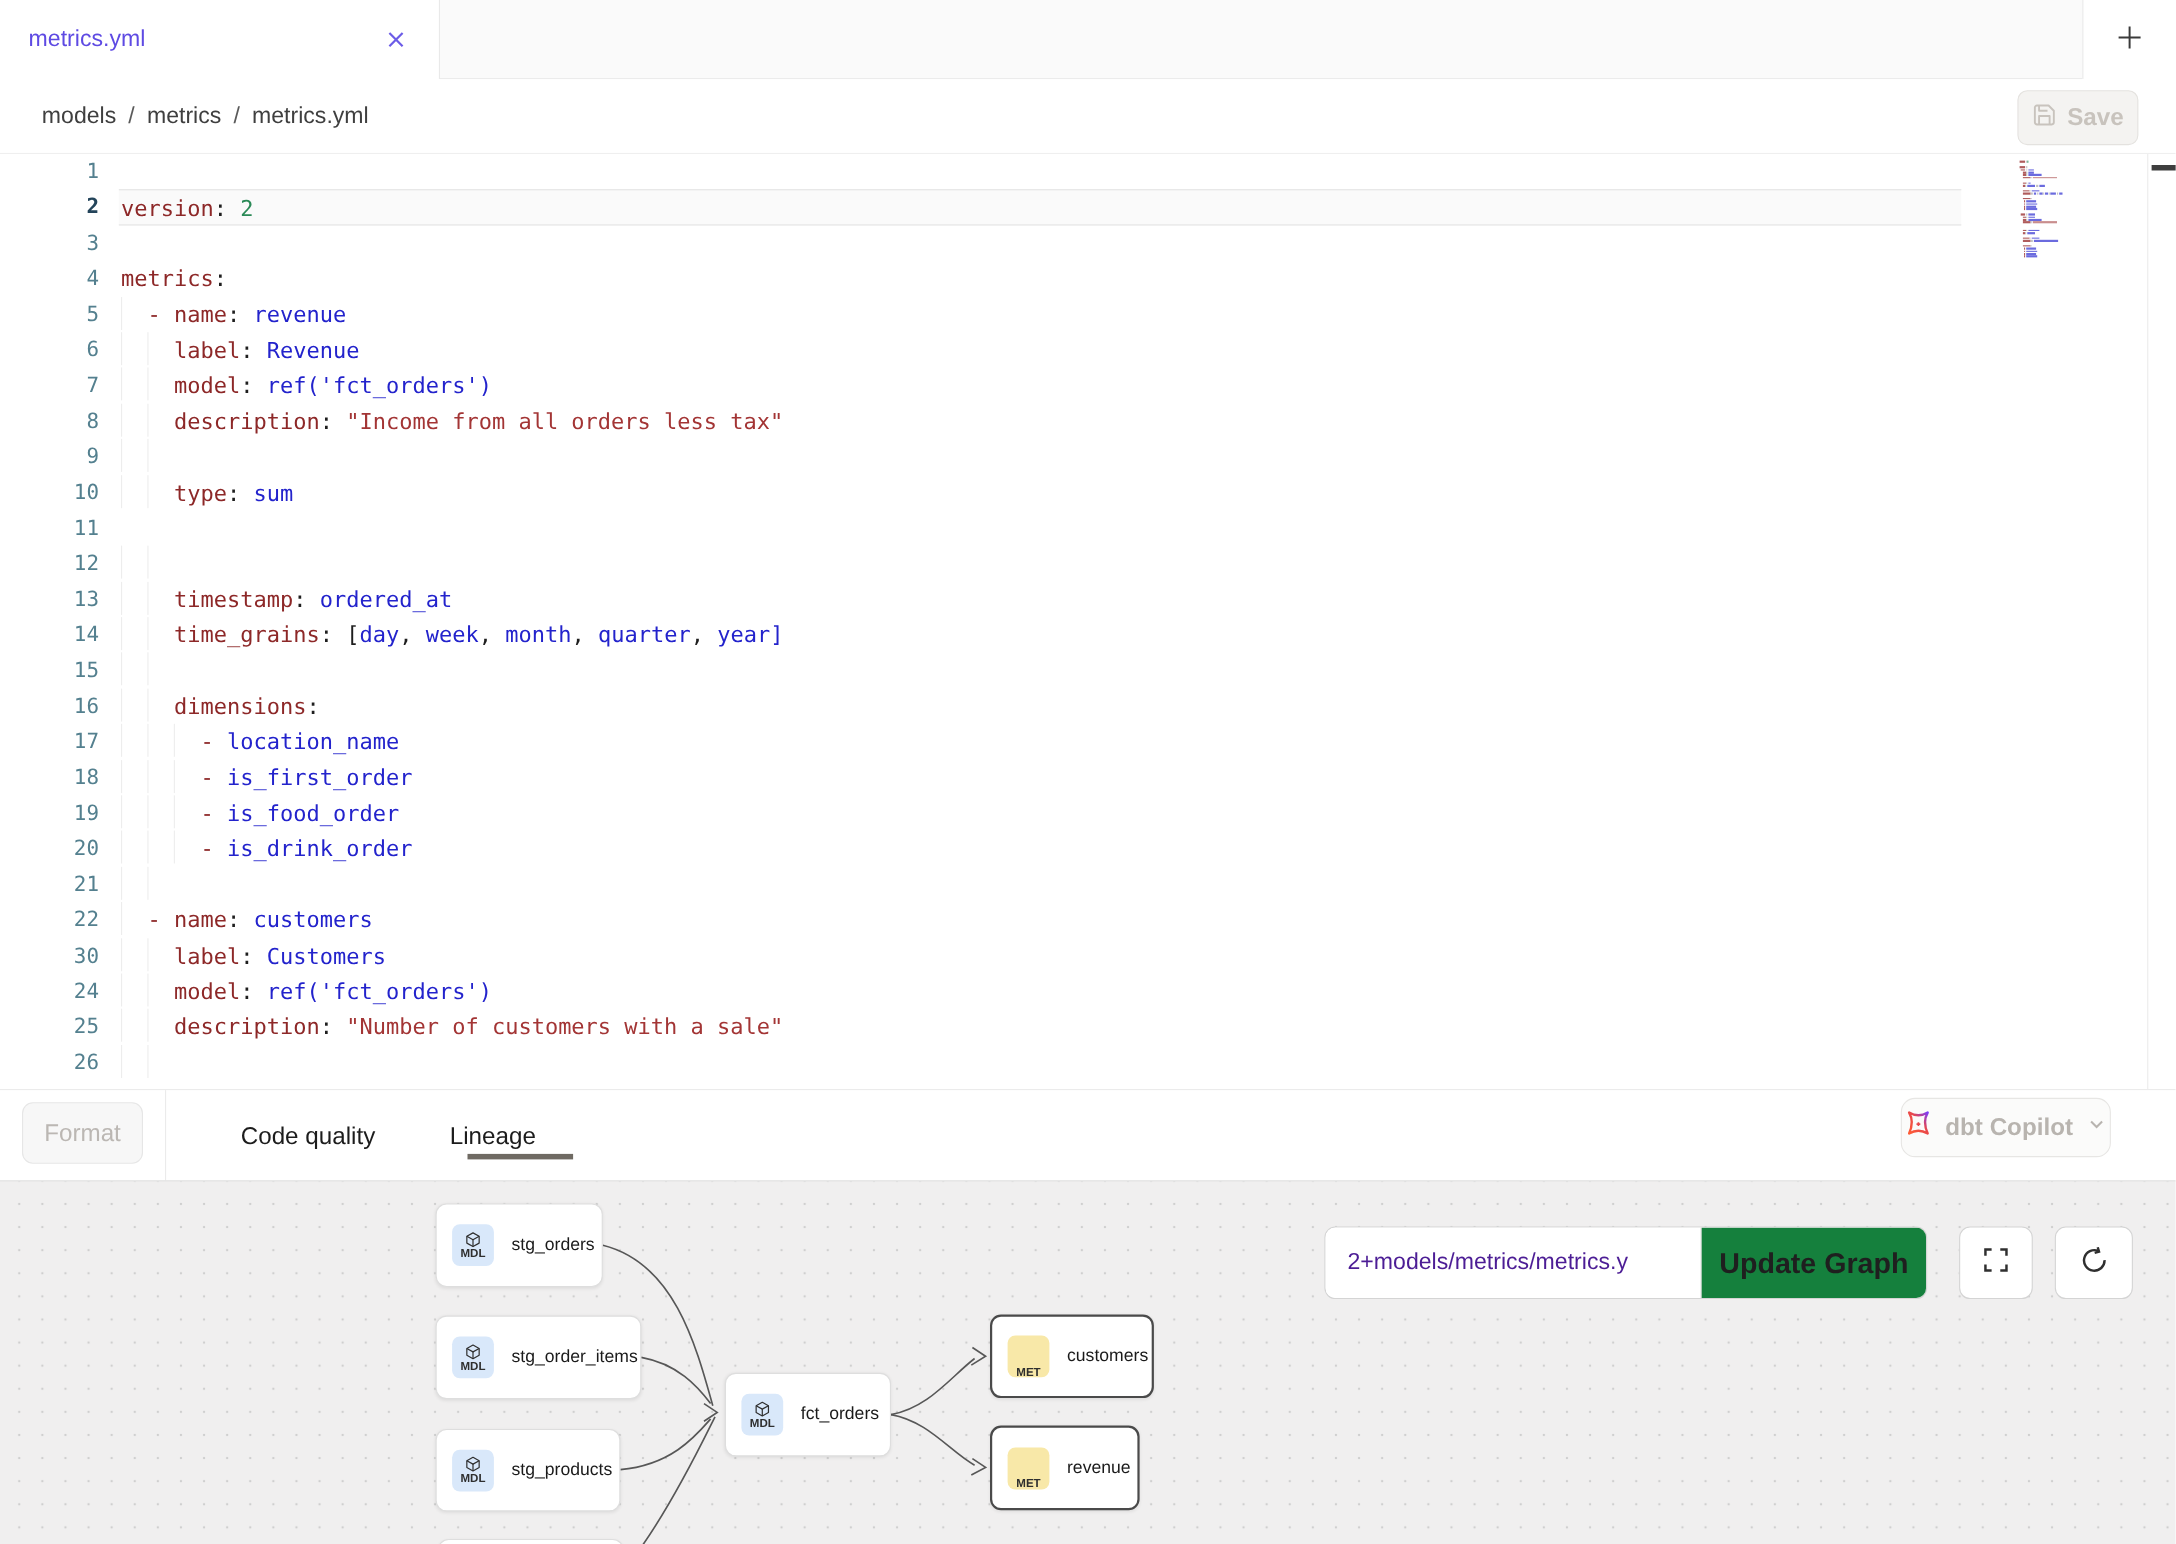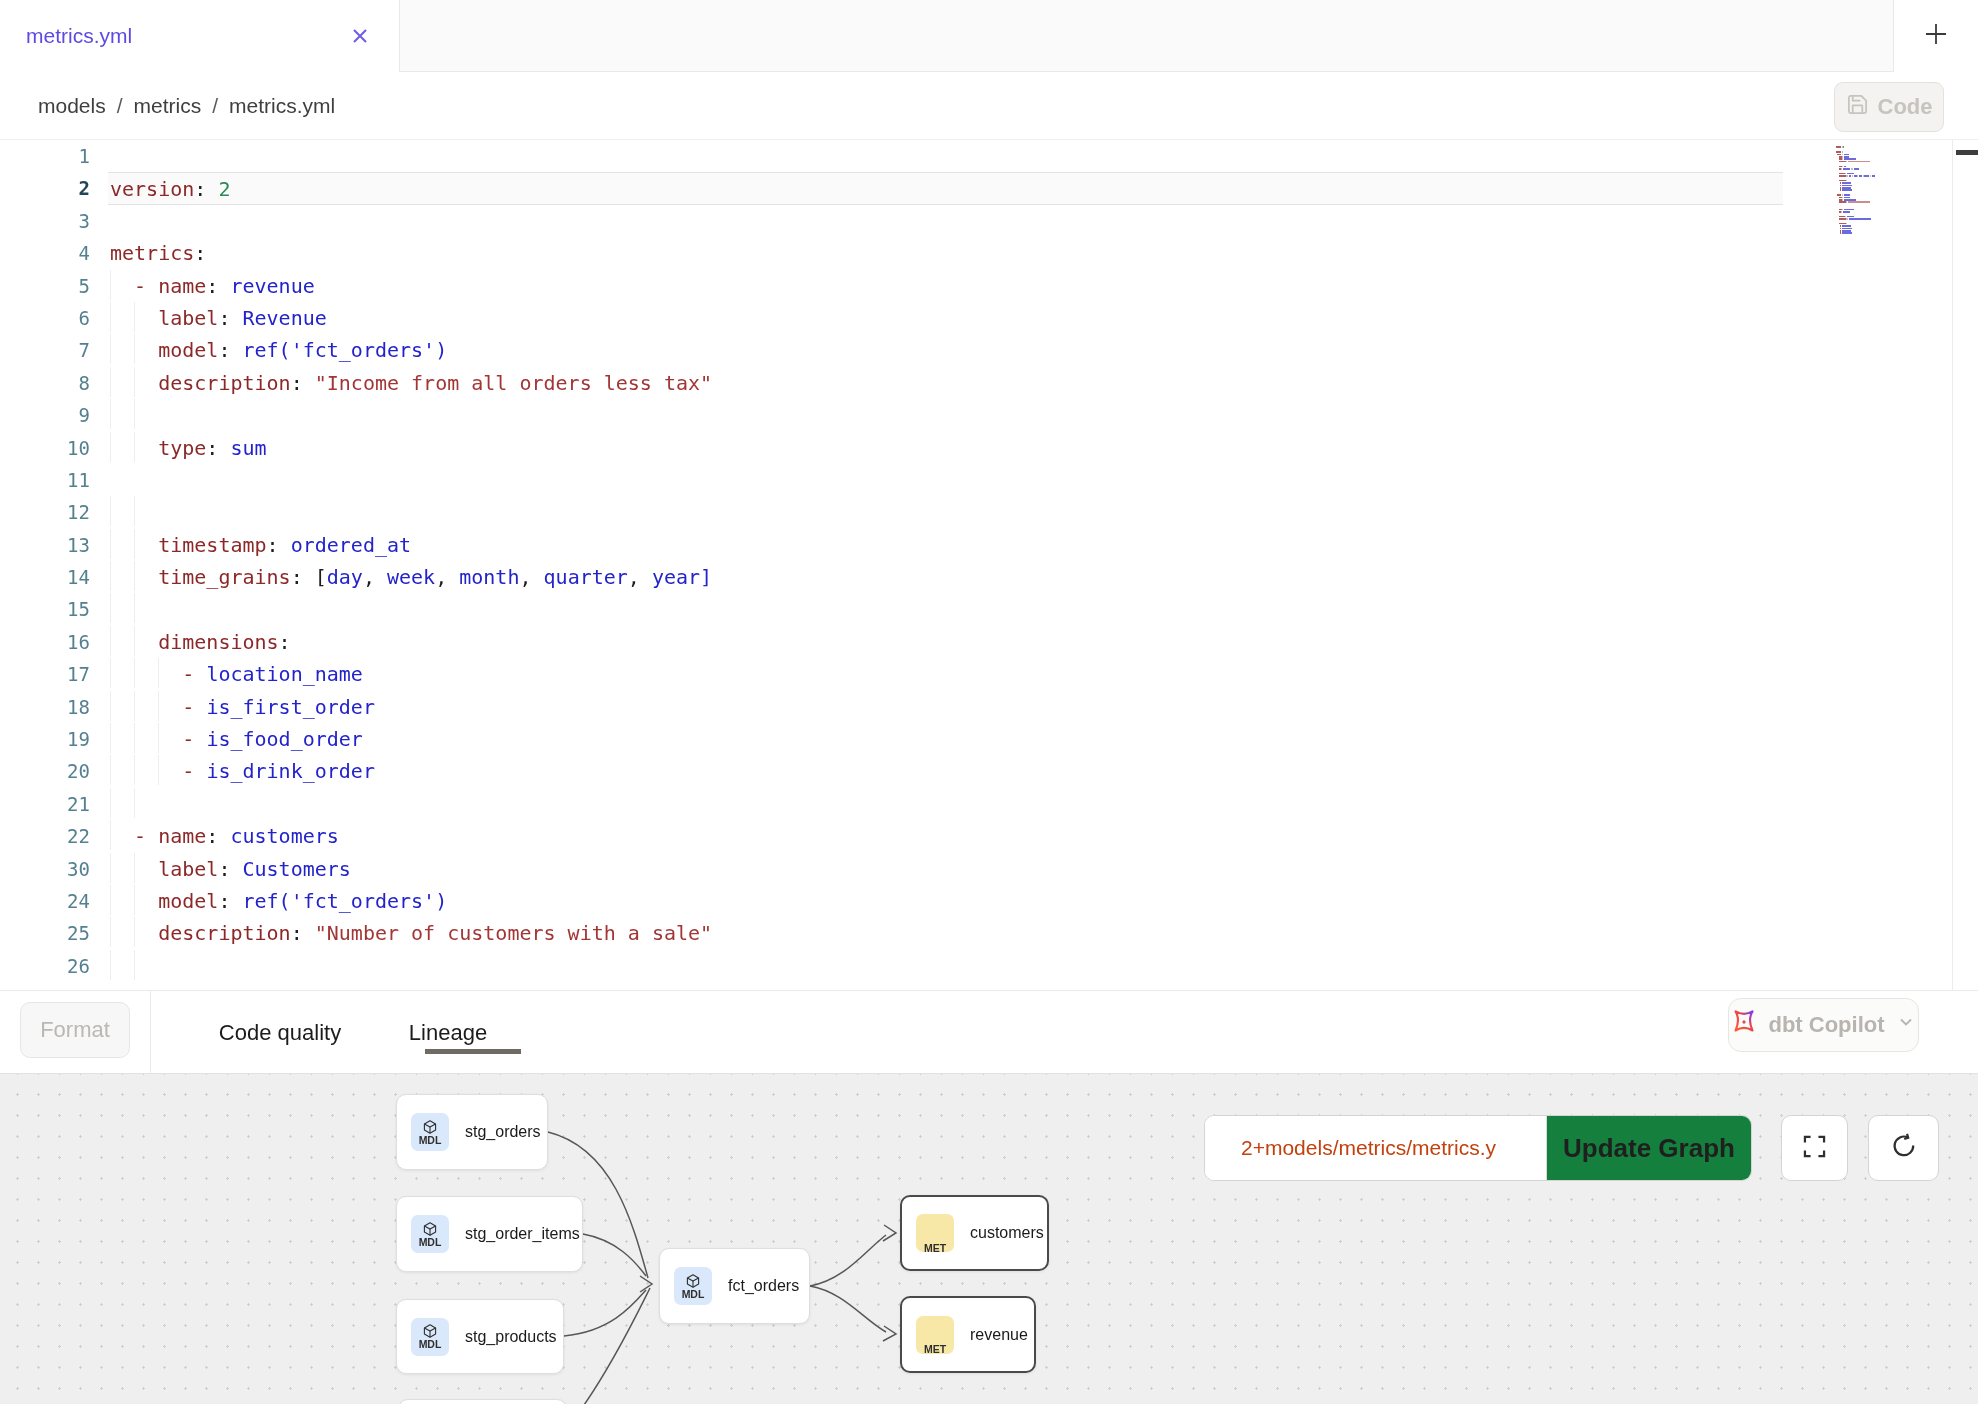--- a/index.html
+++ b/index.html
@@ -76,22 +76,22 @@
     align-items:center; justify-content:center; gap:0; }
   .gbadge.model { background:#D9E8FA; }
   .gbadge.metric { background:#F8E8A8;gap:30px; }
   .gbadge-text { font-size:10.5px; font-weight:600; color:#2F2F2F; line-height:11px; }
   .glabel { font-size:16px; font-weight:500; color:#1A1A1A; }
 
   .controls { position:absolute; left:0; top:41px; width:1978px; height:66px; pointer-events:none; }
   .controls > * { pointer-events:auto; }
   .search-group { position:absolute; left:1204px; top:0; width:548px; height:66px; background:#fff;
     border:1px solid #D4D4D4; border-radius:10px; display:flex; overflow:hidden; }
-  .graph-input { width:341px; height:100%; border:none; outline:none; padding:0 36px; font-size:21px;
-    color:#c2410c; font-family:"Liberation Sans", sans-serif; background:#fff; }
+  .graph-input { width:341px; height:100%; border:none; outline:none; padding:0 20px; font-size:21px;
+    color:#4c1d95; font-family:"Liberation Sans", sans-serif; background:#fff; }
   .group-div { width:1px; background:#D9D9D9; }
   .update-btn { flex:1; background:#15803d; border:none; font-size:26px; font-weight:600; color:#1F1F1F;
     font-family:"Liberation Sans", sans-serif; cursor:pointer; }
   .sq-btn { position:absolute; top:0; height:66px; background:#fff; border:1px solid #D4D4D4;
     border-radius:10px; display:flex; align-items:center; justify-content:center; cursor:pointer; }
   .fs-btn { left:1781px; width:67px; }
   .rf-btn { left:1868px; width:71px; }
 </style>
 </head>
 <body>
@@ -124,21 +124,21 @@
     <span class="crumb-sep">/</span>
     <span class="crumb">metrics.yml</span>
     <div class="save-btn" aria-disabled="true">
       <span>
         <svg width="23" height="23" viewBox="0 0 24 24" fill="none" stroke="#C8C3BD" stroke-width="1.8" stroke-linejoin="round">
           <path d="M19 21H5a2 2 0 0 1-2-2V5a2 2 0 0 1 2-2h11l5 5v11a2 2 0 0 1-2 2z"></path>
           <path d="M17 21v-8H7v8"></path>
             <path d="M7 3v5h8"></path>
         </svg>
       </span>
-      <span>Code</span>
+      <span>Save</span>
     </div>
   </div>
 
   <div class="editor">
     <div id="lines">
         <div class="line"><span class="ln">1</span><span class="lc"></span></div>
         <div class="line active"><span class="ln">2</span><span class="lc"><span class="tok-k">version</span><span class="tok-p">: </span><span class="tok-n">2</span></span></div>
         <div class="line"><span class="ln">3</span><span class="lc"></span></div>
         <div class="line"><span class="ln">4</span><span class="lc"><span class="tok-k">metrics</span><span class="tok-p">:</span></span></div>
         <div class="line"><span class="ln">5</span><span class="lc"><span class="ind"></span><span class="tok-k">- name</span><span class="tok-p">: </span><span class="tok-v">revenue</span></span></div>

